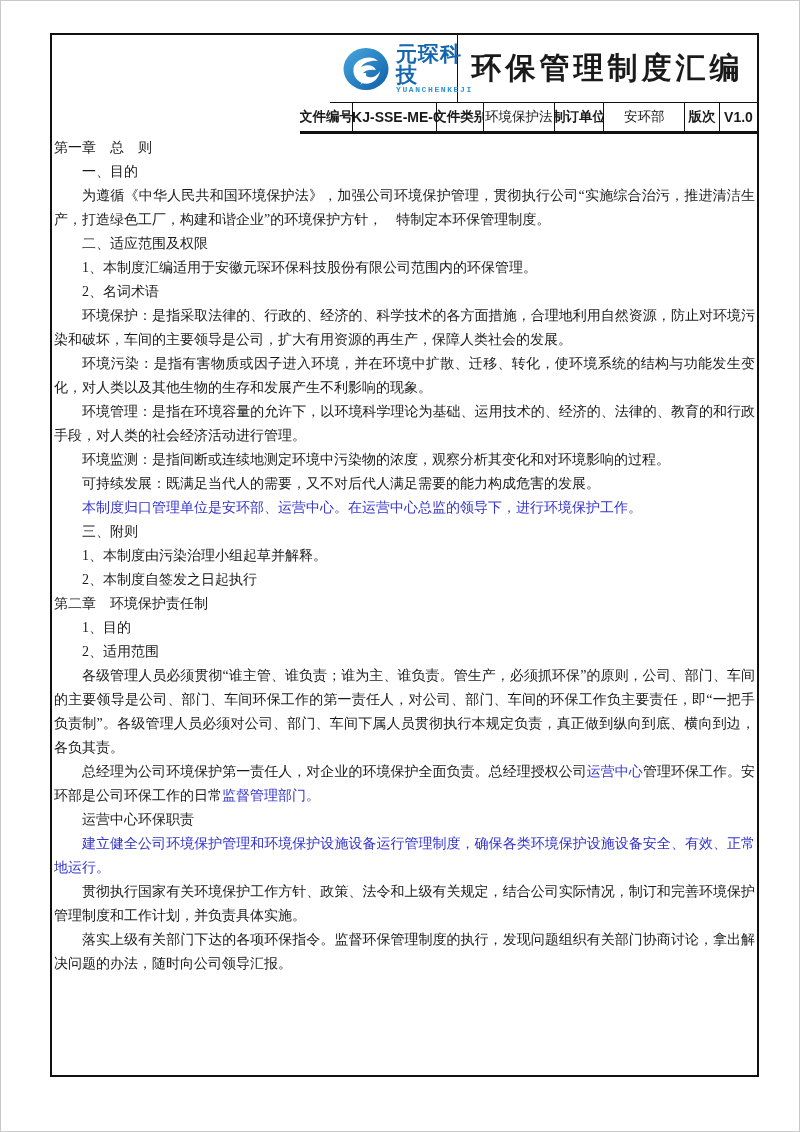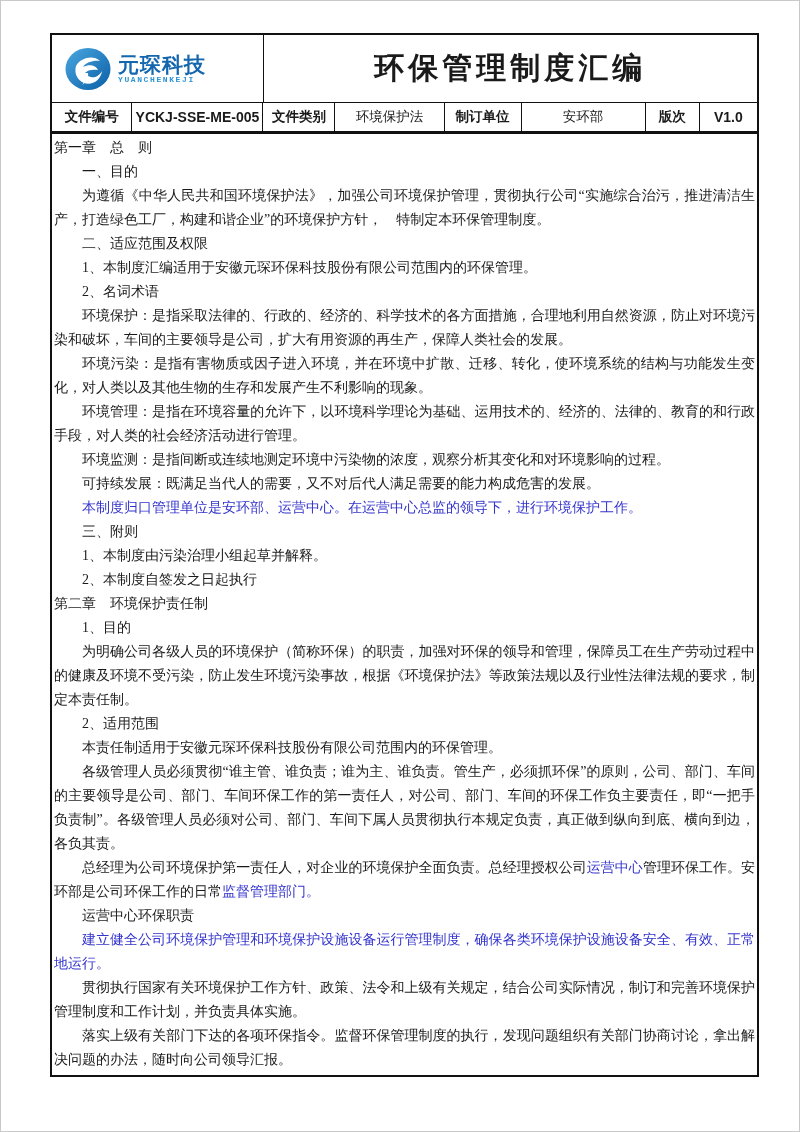--- a/index.html
+++ b/index.html
@@ -13,20 +13,21 @@
     border: 1px solid #c9c9c9;
   }
   .frame {
     position: absolute;
     left: 49px; top: 32px;
     width: 709px; height: 1044px;
     border: 2px solid #111;
     background: #fff;
     display: flex;
     flex-direction: column;
+    align-items: flex-end;
   }
   
   .header-top {
     height: 68px;
     display: flex;
     border-bottom: 1px solid #111;
     flex: 0 0 auto;
   }
   .logo-cell {
     width: 30%;
@@ -153,23 +154,21 @@
       <p class="para">环境污染：是指有害物质或因子进入环境，并在环境中扩散、迁移、转化，使环境系统的结构与功能发生变化，对人类以及其他生物的生存和发展产生不利影响的现象。</p>
       <p class="para">环境管理：是指在环境容量的允许下，以环境科学理论为基础、运用技术的、经济的、法律的、教育的和行政手段，对人类的社会经济活动进行管理。</p>
       <p class="para">环境监测：是指间断或连续地测定环境中污染物的浓度，观察分析其变化和对环境影响的过程。</p>
       <p class="para">可持续发展：既满足当代人的需要，又不对后代人满足需要的能力构成危害的发展。</p>
       <p class="para blue">本制度归口管理单位是安环部、运营中心。在运营中心总监的领导下，进行环境保护工作。</p>
       <p class="item">三、附则</p>
       <p class="item">1、本制度由污染治理小组起草并解释。</p>
       <p class="item">2、本制度自签发之日起执行</p>
       <p class="chapter">第二章　环境保护责任制</p>
       <p class="item">1、目的</p>
-      <p class="para">为明确公司各级人员的环境保护（简称环保）的职责，加强对环保的领导和管理，保障员工在生产劳动过程中的健康及环境不受污染，防止发生环境污染事故，根据《环境保护法》等政策法规以及行业性法律法规的要求，制定本责任制。</p>
       <p class="item">2、适用范围</p>
-      <p class="para">本责任制适用于安徽元琛环保科技股份有限公司范围内的环保管理。</p>
       <p class="para">各级管理人员必须贯彻“谁主管、谁负责；谁为主、谁负责。管生产，必须抓环保”的原则，公司、部门、车间的主要领导是公司、部门、车间环保工作的第一责任人，对公司、部门、车间的环保工作负主要责任，即“一把手负责制”。各级管理人员必须对公司、部门、车间下属人员贯彻执行本规定负责，真正做到纵向到底、横向到边，各负其责。</p>
       <p class="para"><span>总经理为公司环境保护第一责任人，对企业的环境保护全面负责。总经理授权公司</span><span class="blue">运营中心</span><span>管理环保工作。安环部是公司环保工作的日常</span><span class="blue">监督管理部门。</span></p>
       <p class="para">运营中心环保职责</p>
       <p class="para blue">建立健全公司环境保护管理和环境保护设施设备运行管理制度，确保各类环境保护设施设备安全、有效、正常地运行。</p>
       <p class="para">贯彻执行国家有关环境保护工作方针、政策、法令和上级有关规定，结合公司实际情况，制订和完善环境保护管理制度和工作计划，并负责具体实施。</p>
       <p class="para">落实上级有关部门下达的各项环保指令。监督环保管理制度的执行，发现问题组织有关部门协商讨论，拿出解决问题的办法，随时向公司领导汇报。</p>
     </div>
 
 </div>
 

